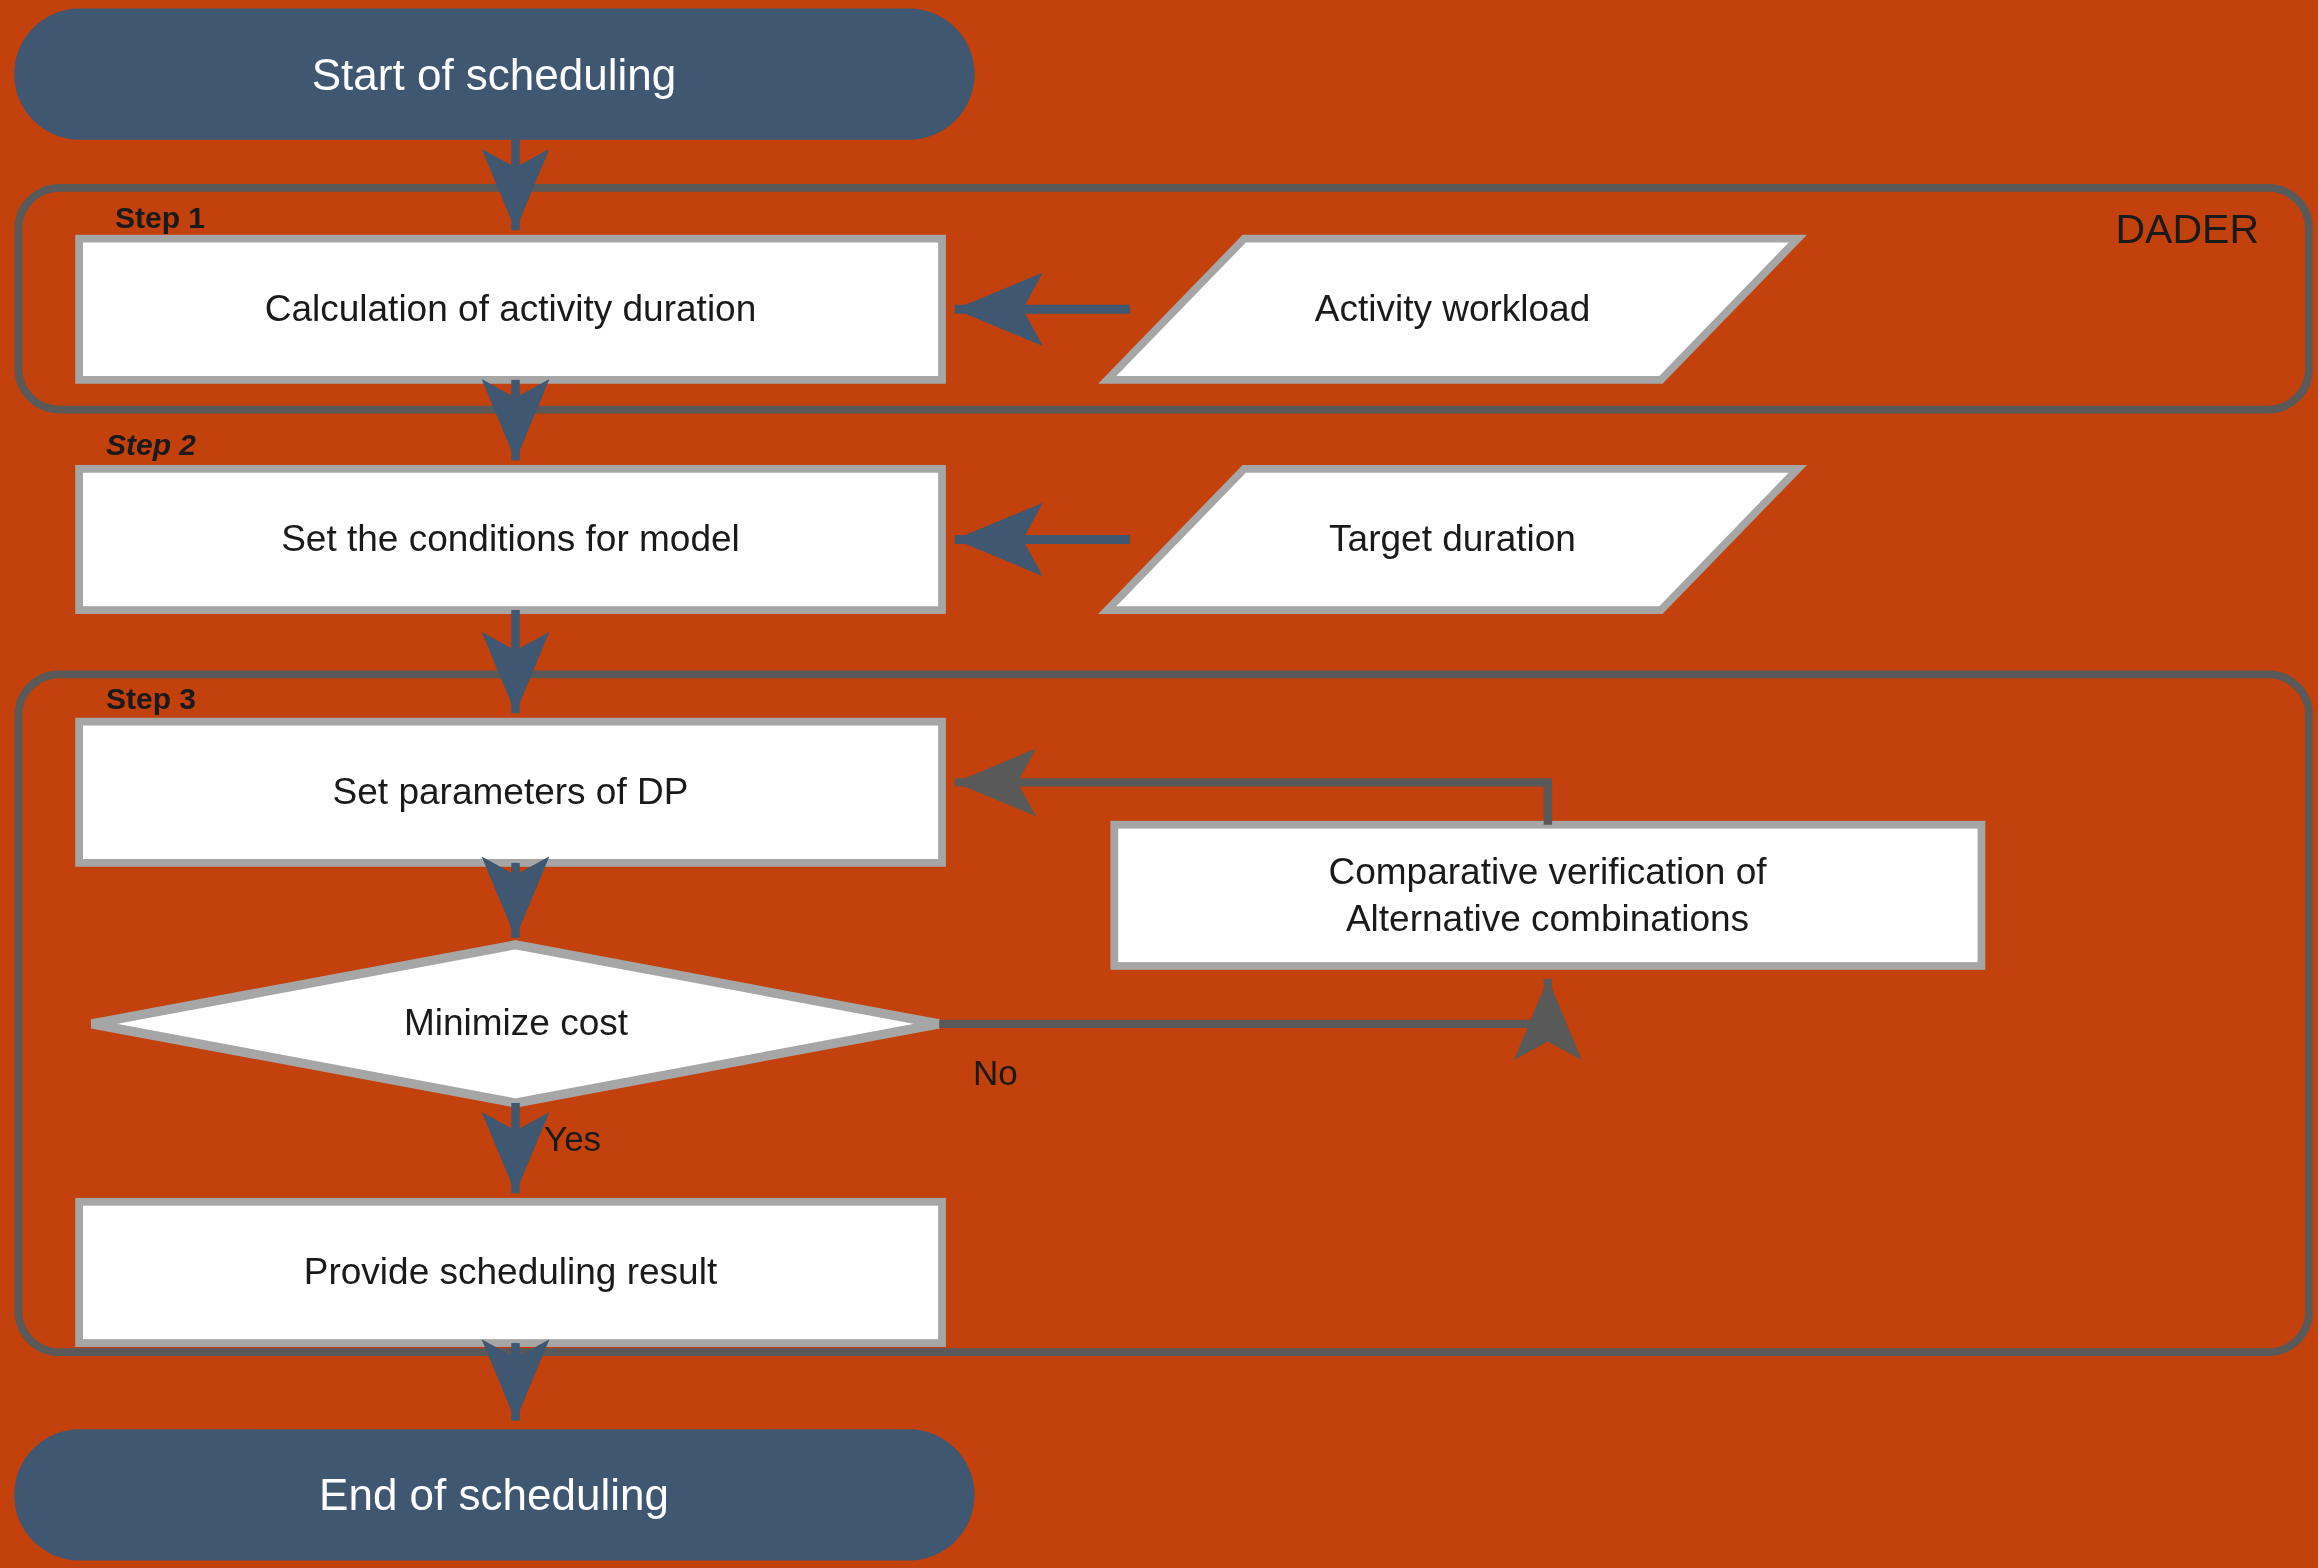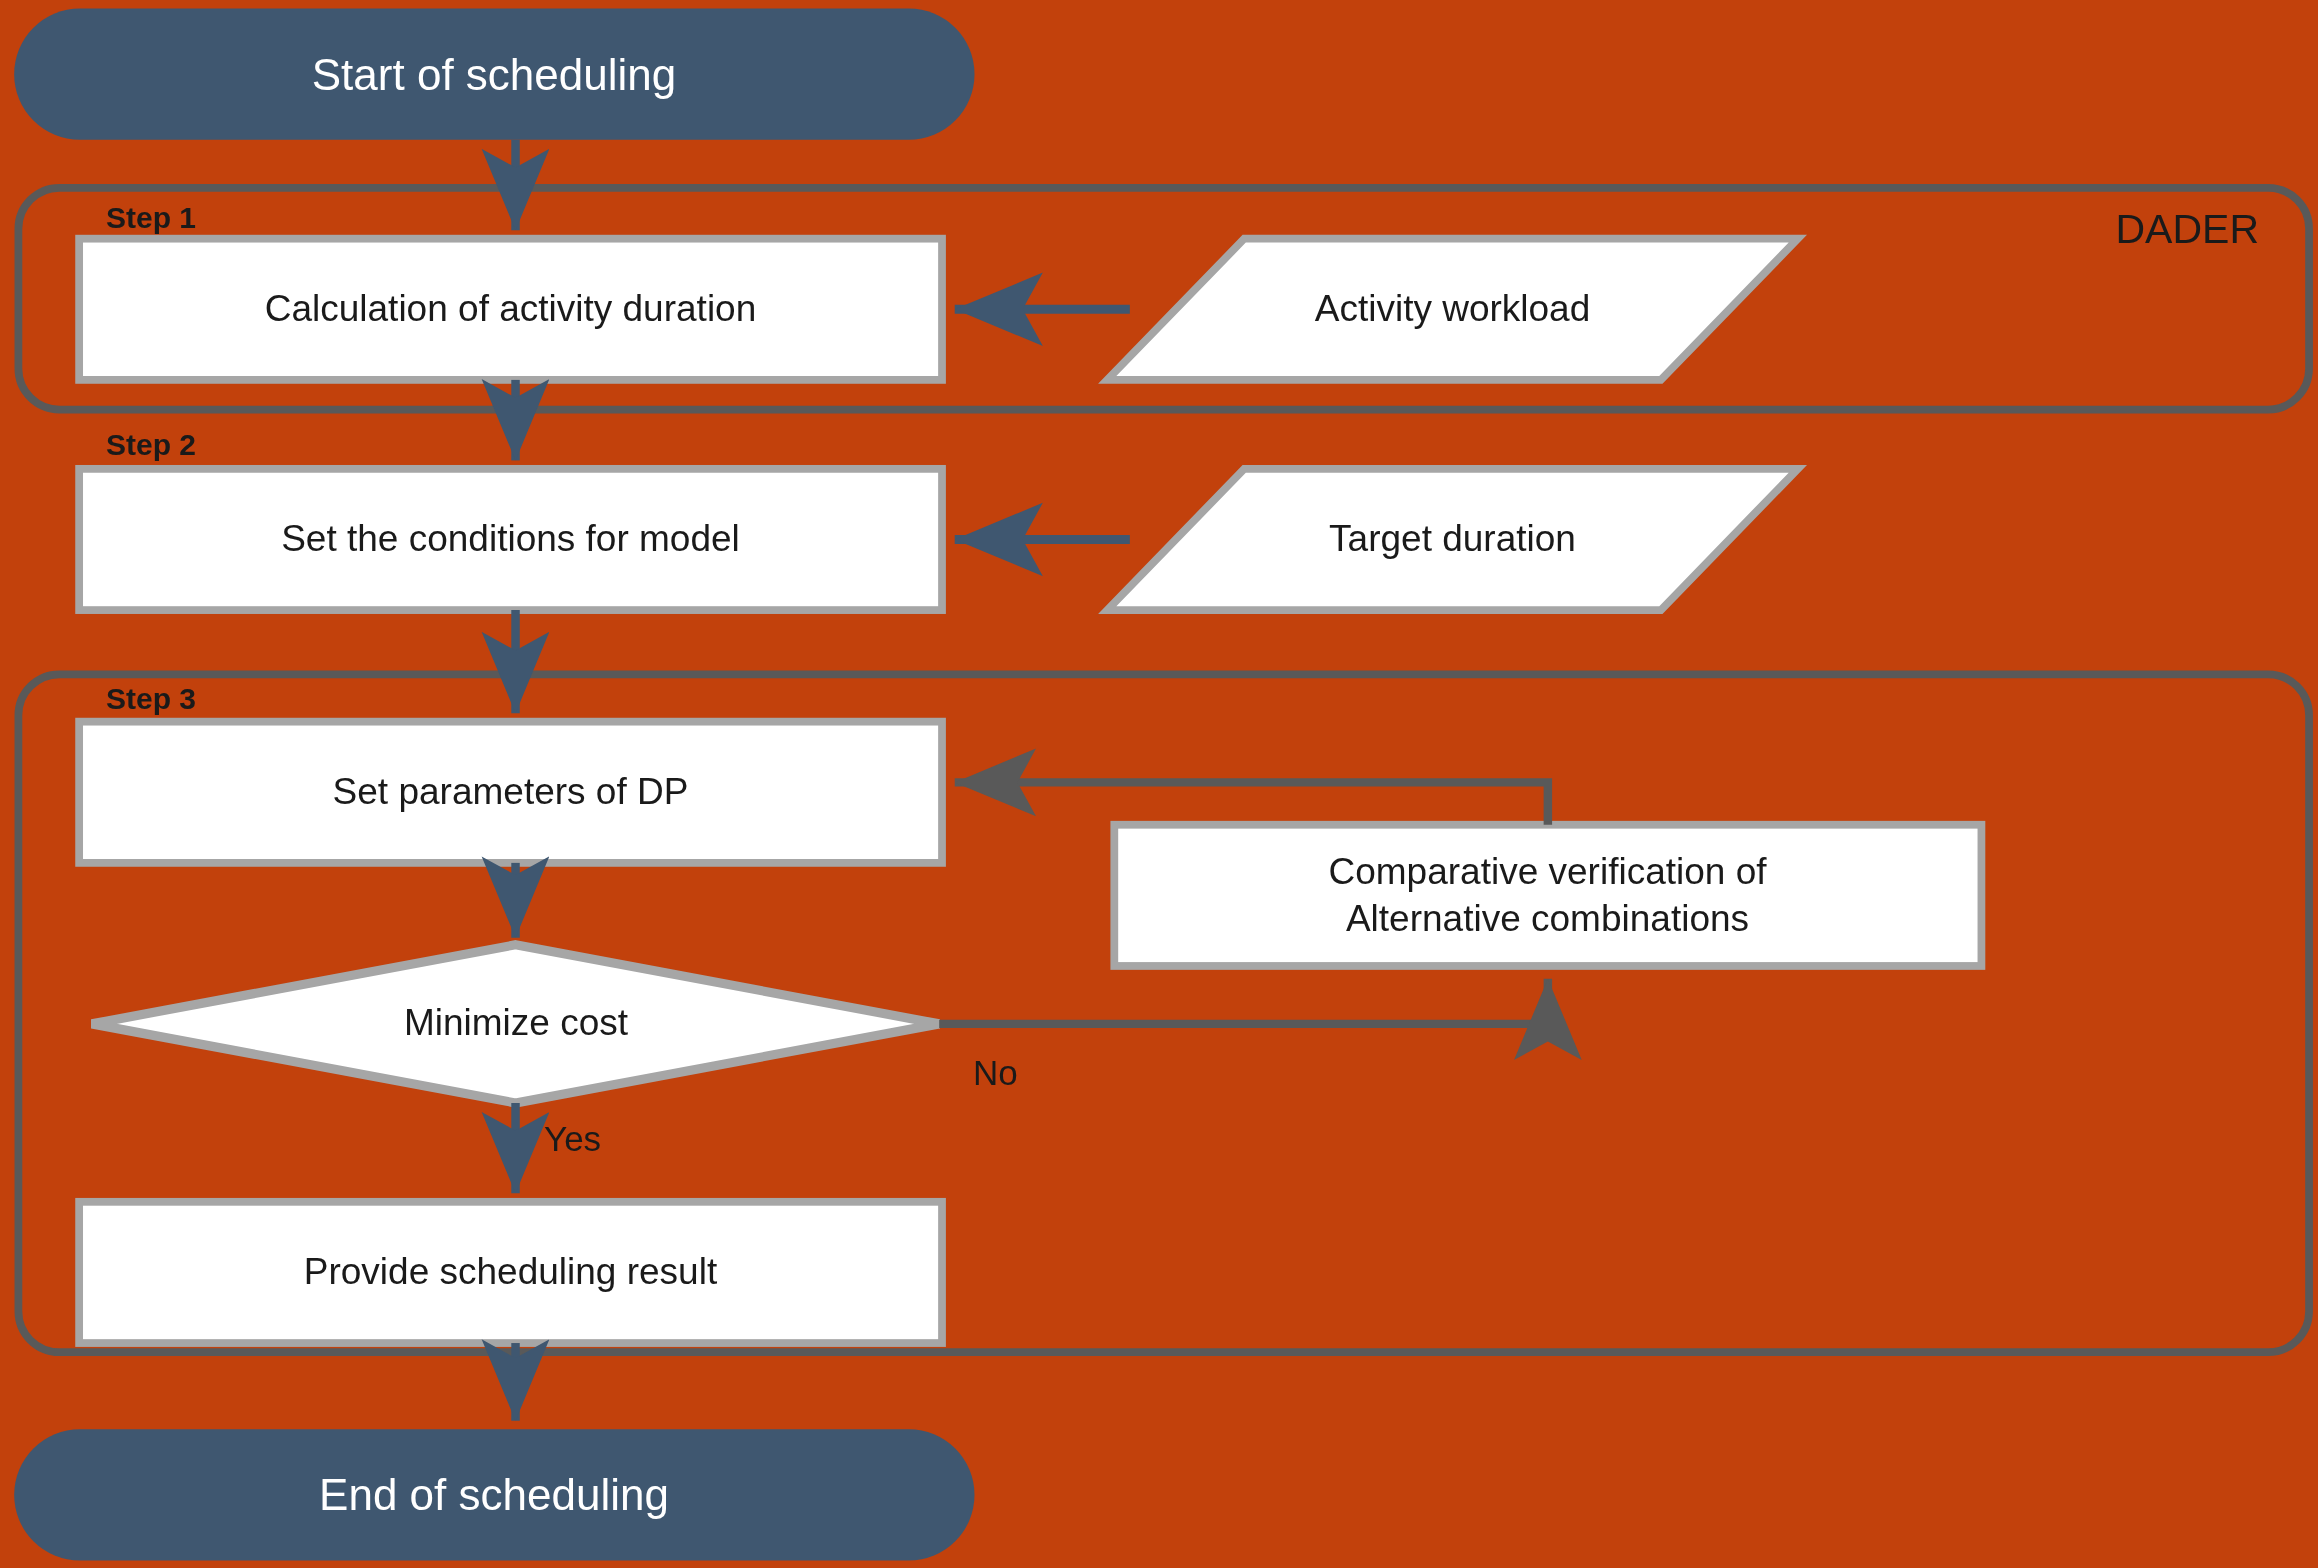--- a/index.html
+++ b/index.html
@@ -111,29 +111,29 @@
 
     <path d="M1330,1450 L2192,1450 L2192,1386" fill="none" stroke="#595959" stroke-width="12" marker-end="url(#arrowGray)"></path>
 
     <path d="M2192,1168 L2192,1108 L1352,1108" fill="none" stroke="#595959" stroke-width="12" marker-end="url(#arrowGray)"></path>
   </svg>
 
   <div class="txt terminator-label" style="left:14px; top:8.5px; width:960px; height:131px;">Start of scheduling</div>
 
   <div class="txt terminator-label" style="left:14px; top:1429px; width:960px; height:131px;">End of scheduling</div>
 
-  <div class="txt step-label" style="left:106px; top:192px; width:282px; height:52px;">Step 1</div>
+  <div class="txt step-label" style="left:115px; top:192px; width:282px; height:52px;">Step 1</div>
 
   <div class="txt group-title" style="left:1906px; top:205px; width:353px; height:49px; justify-content:flex-end;">DADER</div>
 
   <div class="txt process-label" style="left:79px; top:239px; width:863px; height:141px;">Calculation of activity duration</div>
 
   <div class="txt io-label" style="left:1107px; top:239px; width:691px; height:141px;">Activity workload</div>
 
-  <div class="txt step-label" style="left:106px; top:424px; width:282px; height:42px;">Step 2</div>
+  <div class="txt step-label" style="left:106px; top:424px; width:282px; height:42px;font-style:italic;">Step 2</div>
 
   <div class="txt process-label" style="left:79px; top:469px; width:863px; height:141px;">Set the conditions for  model</div>
 
   <div class="txt io-label" style="left:1107px; top:469px; width:691px; height:141px;">Target duration</div>
 
   <div class="txt step-label" style="left:106px; top:678px; width:282px; height:42px;">Step 3</div>
 
 
   <div class="txt process-label" style="left:79px; top:722px; width:863px; height:141px;">Set parameters of DP</div>
 

